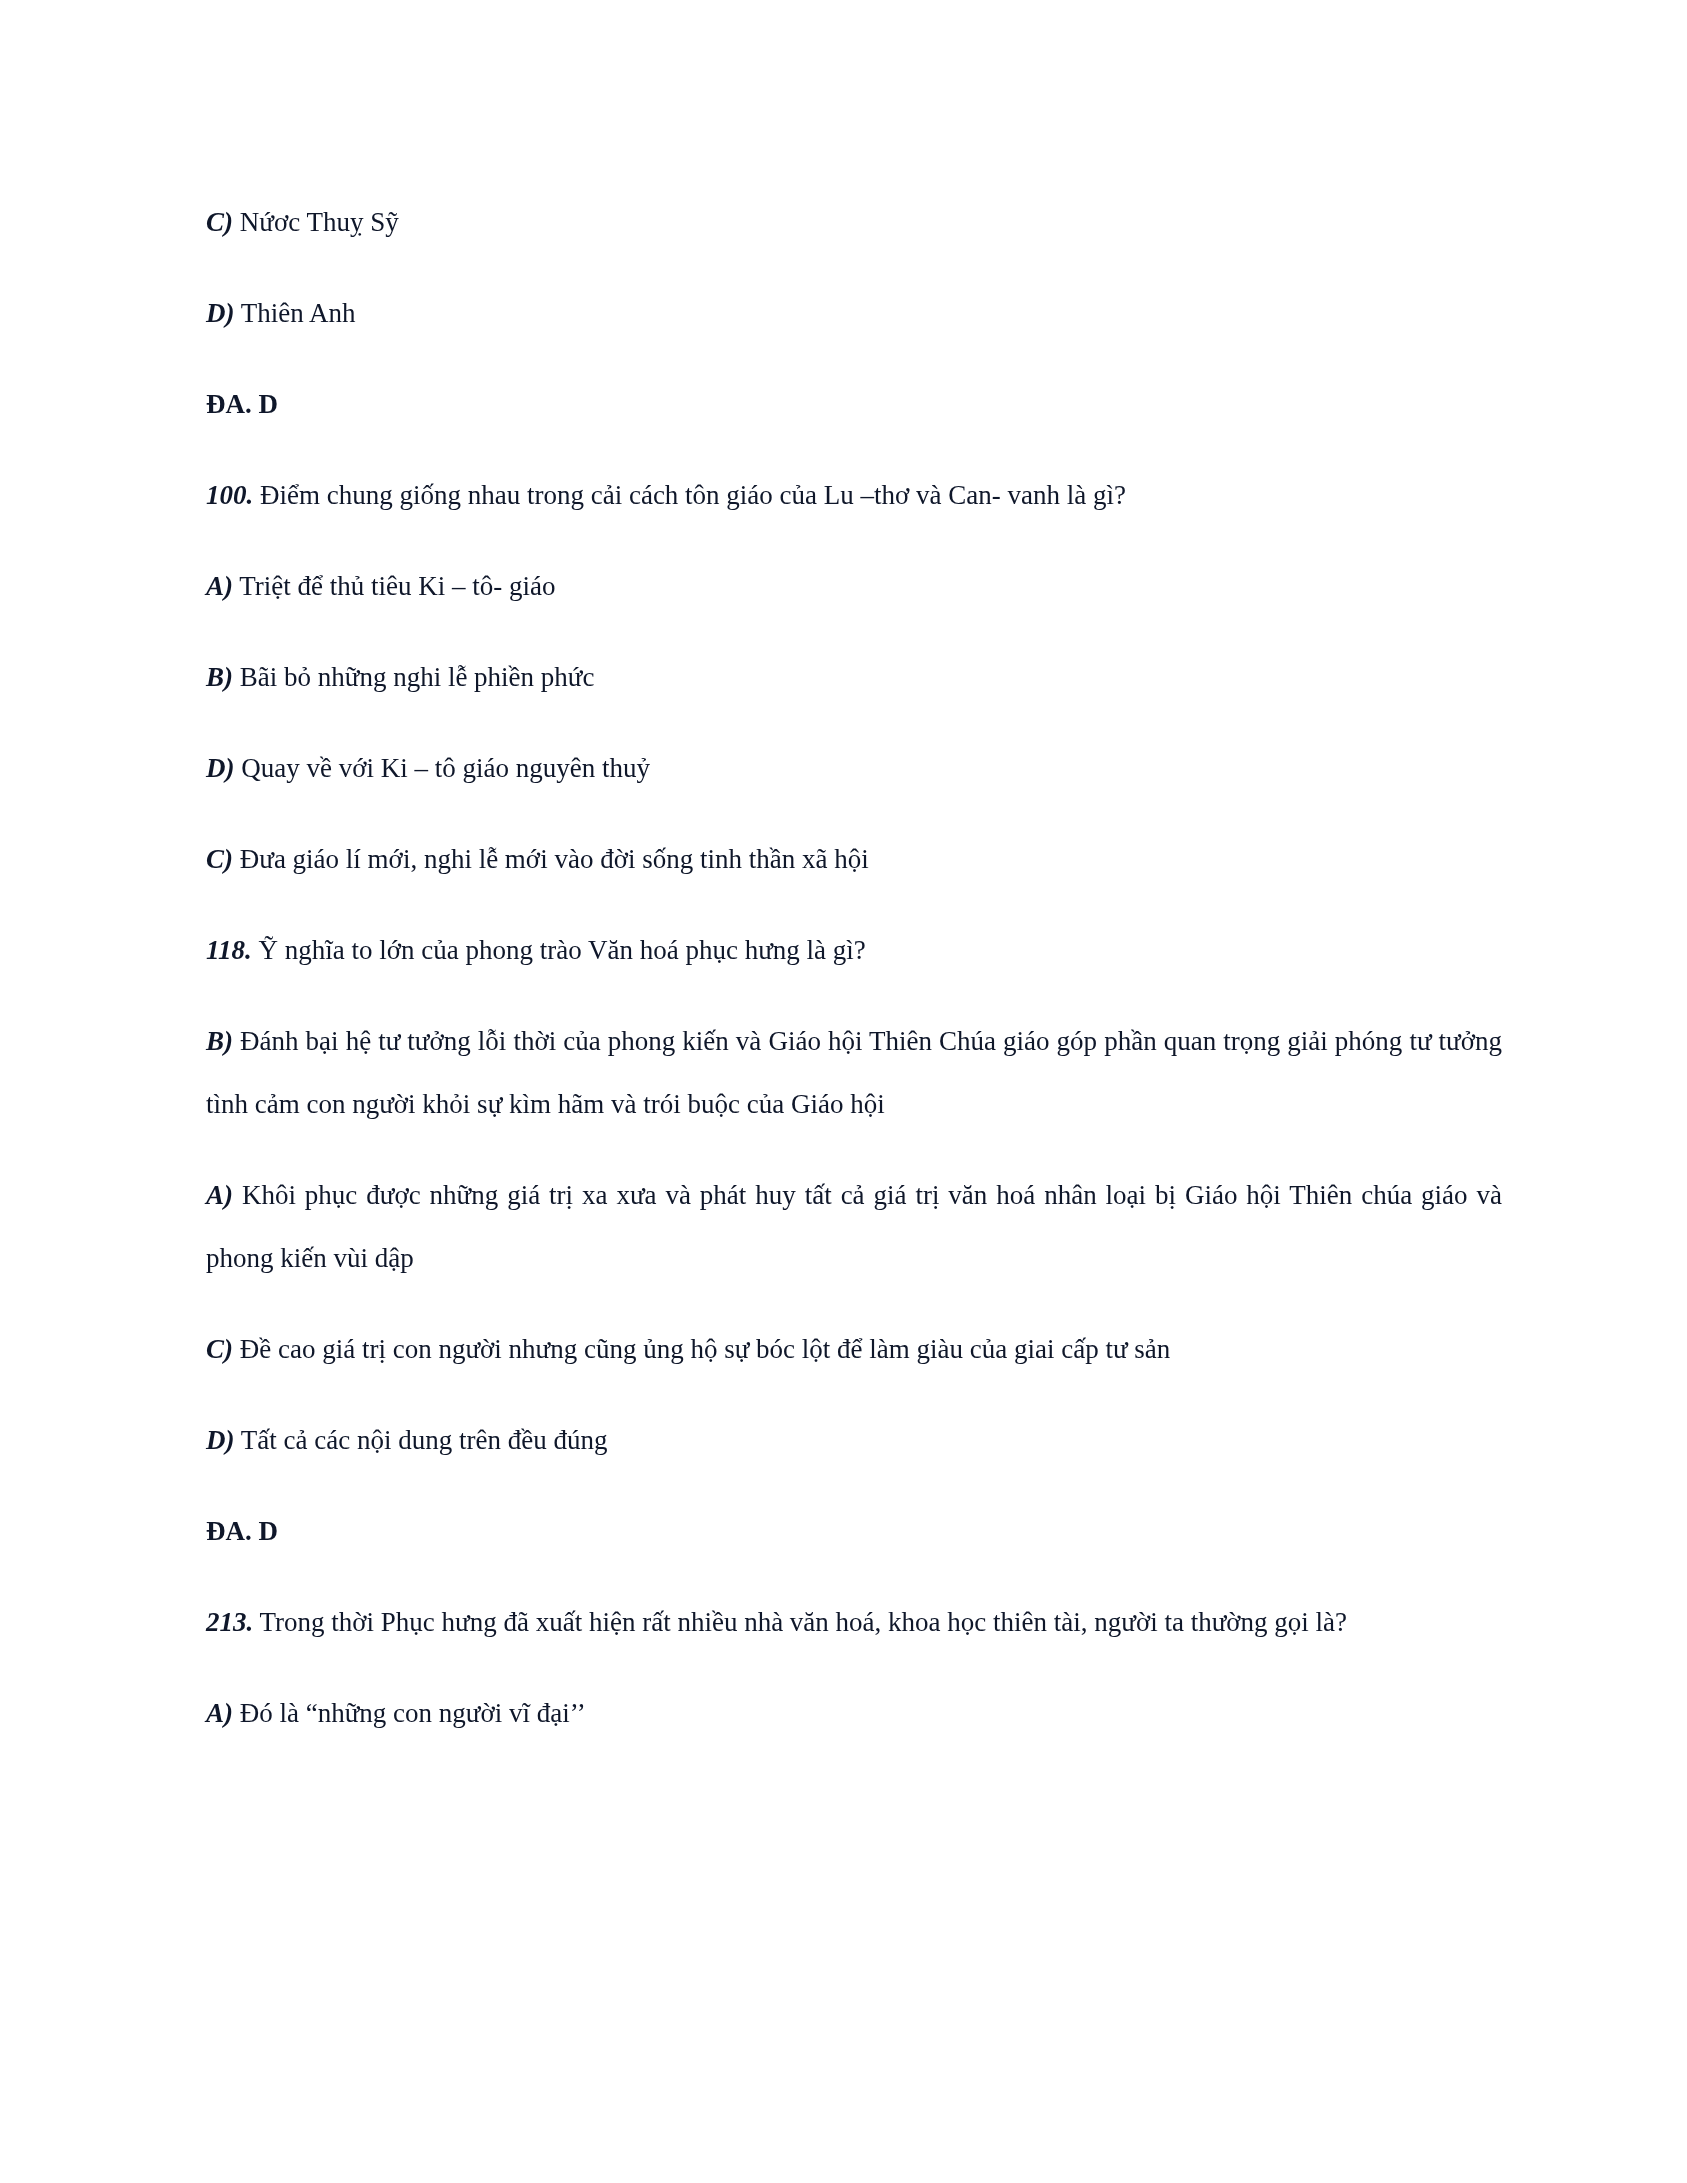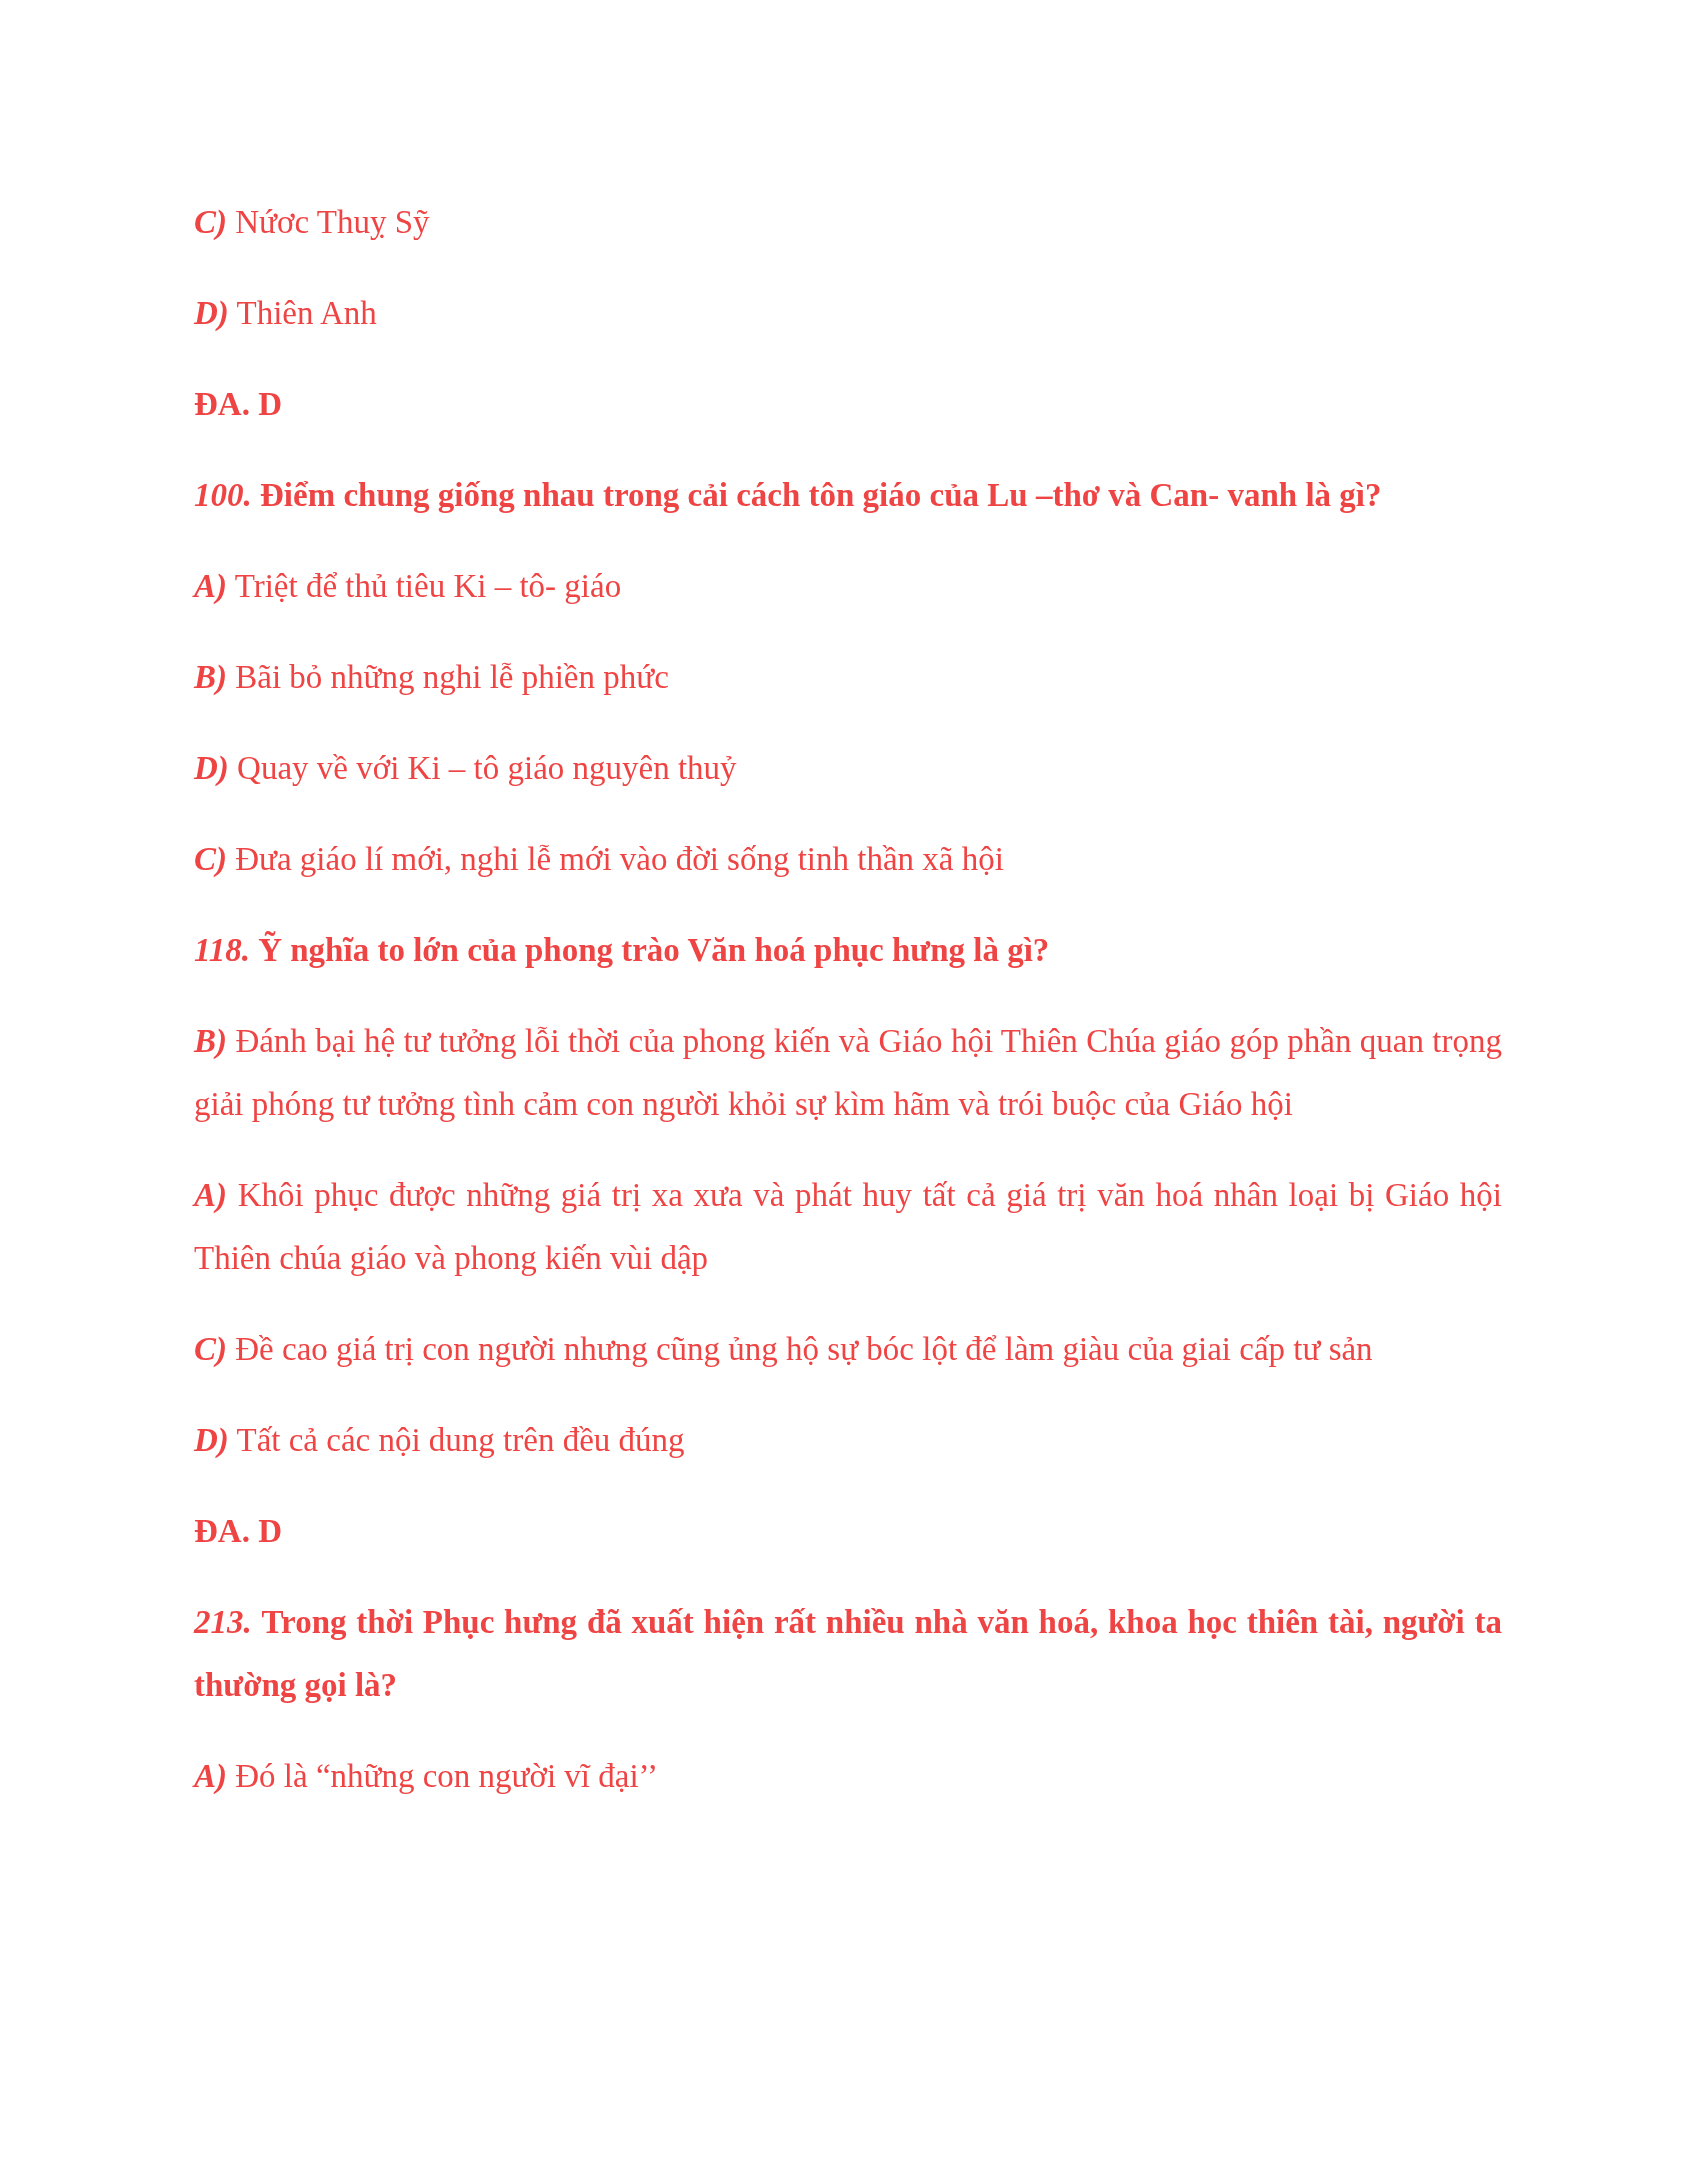--- a/index.html
+++ b/index.html
@@ -12,35 +12,35 @@
     width: 1687px;
     height: 2183px;
     background: #ffffff;
     box-sizing: border-box;
     padding: 191px 185px 0 190px;
     font-family: "Liberation Serif", "DejaVu Serif", serif;
     color: #000000;
     overflow: hidden;
   }
   .para {
-    margin: 0 0 28px 4px;
+    margin: 0 0 28px 16px;
     line-height: 63px;
-    font-size: 33px;
-    color: #ef4444;
+    font-size: 27px;
+    color: #0f172a;
     text-align: left;
   }
   .para.justify {
     text-align: justify;
   }
   .label {
     font-weight: bold;
     font-style: italic;
   }
   .question .text {
-    font-weight: bold;
+    font-weight: normal;
   }
   .answer .text {
     font-weight: bold;
   }
 </style>
 </head>
 <body>
 
 <div class="page">
   <div id="content">

